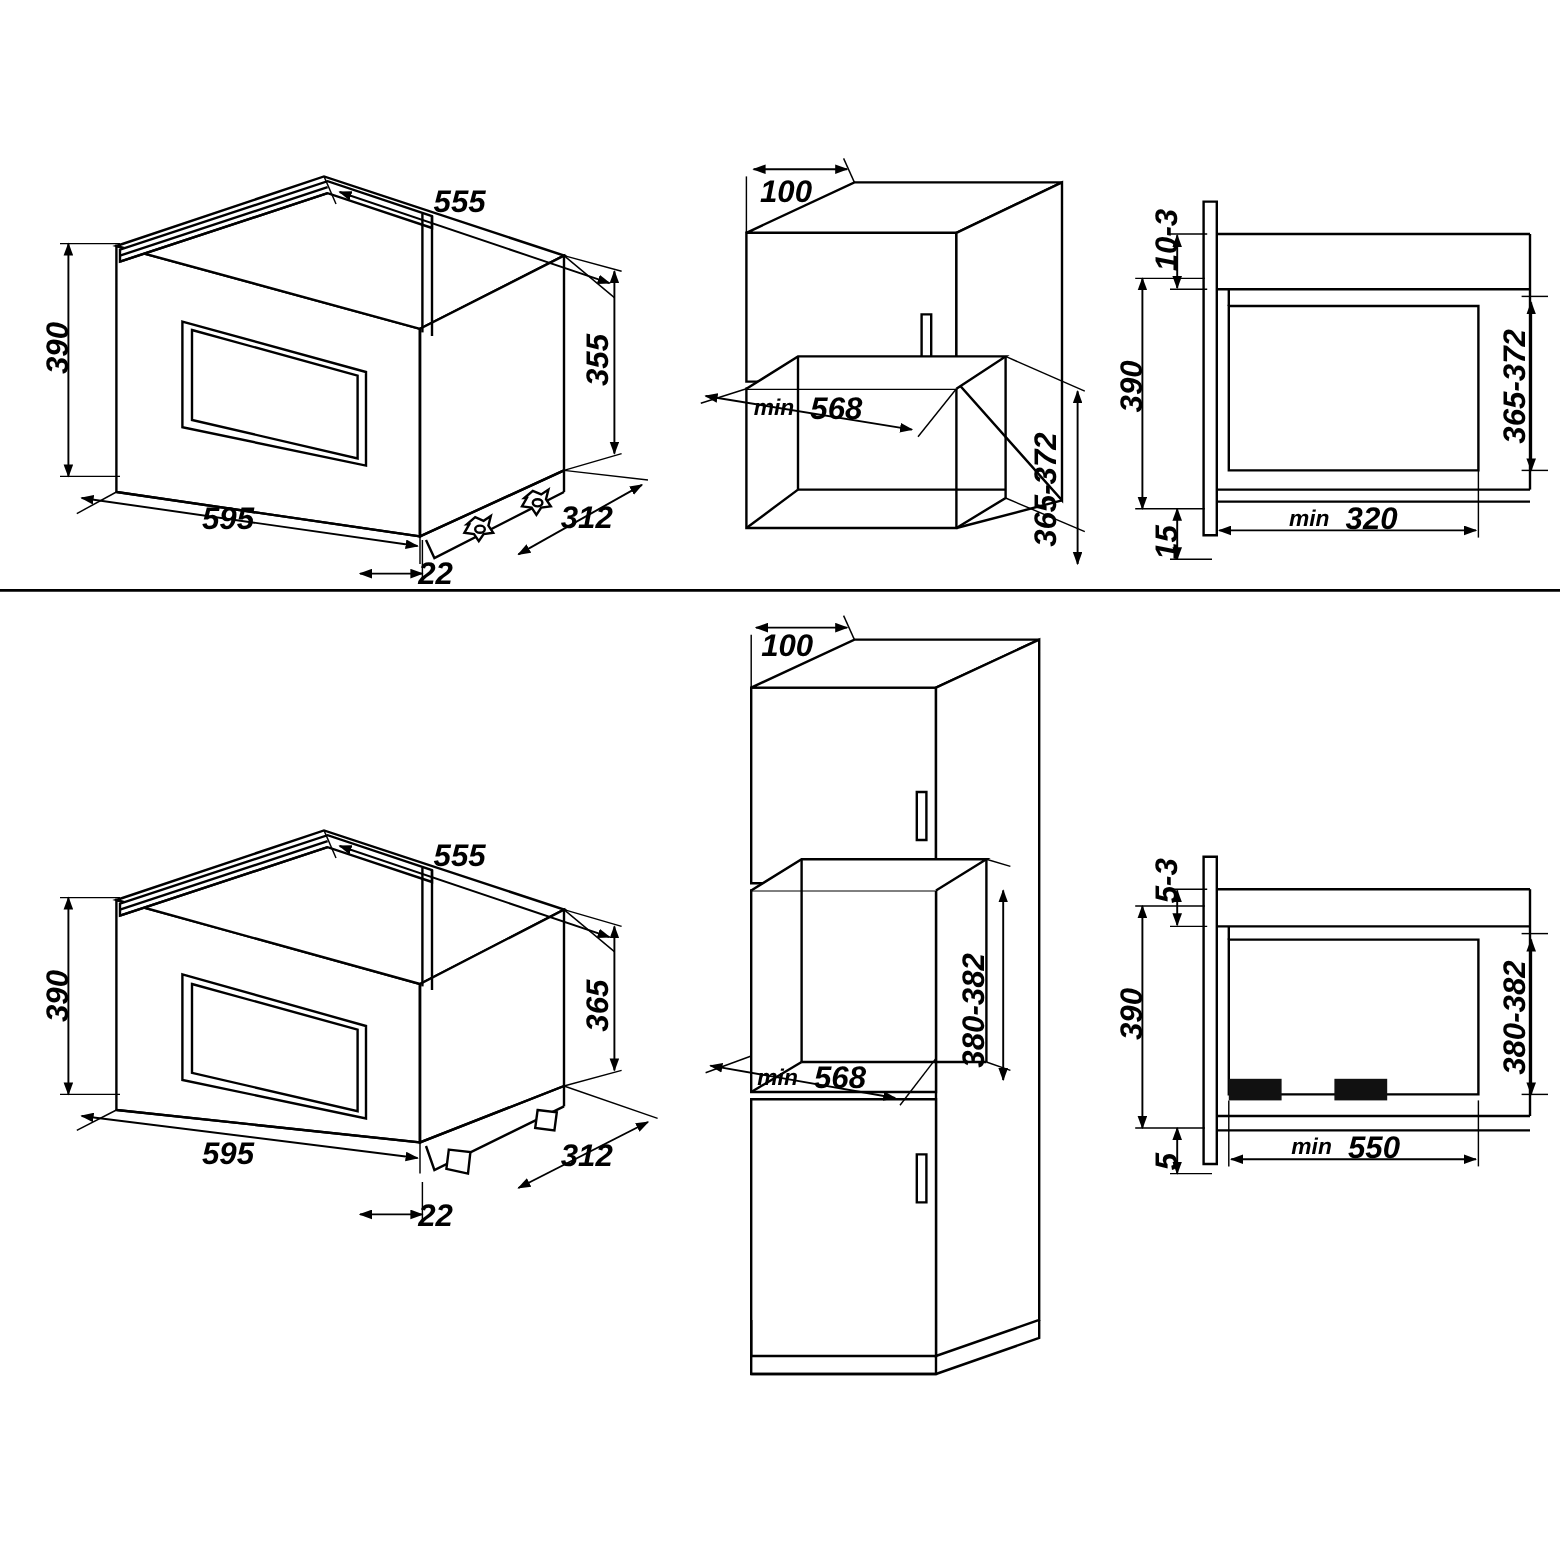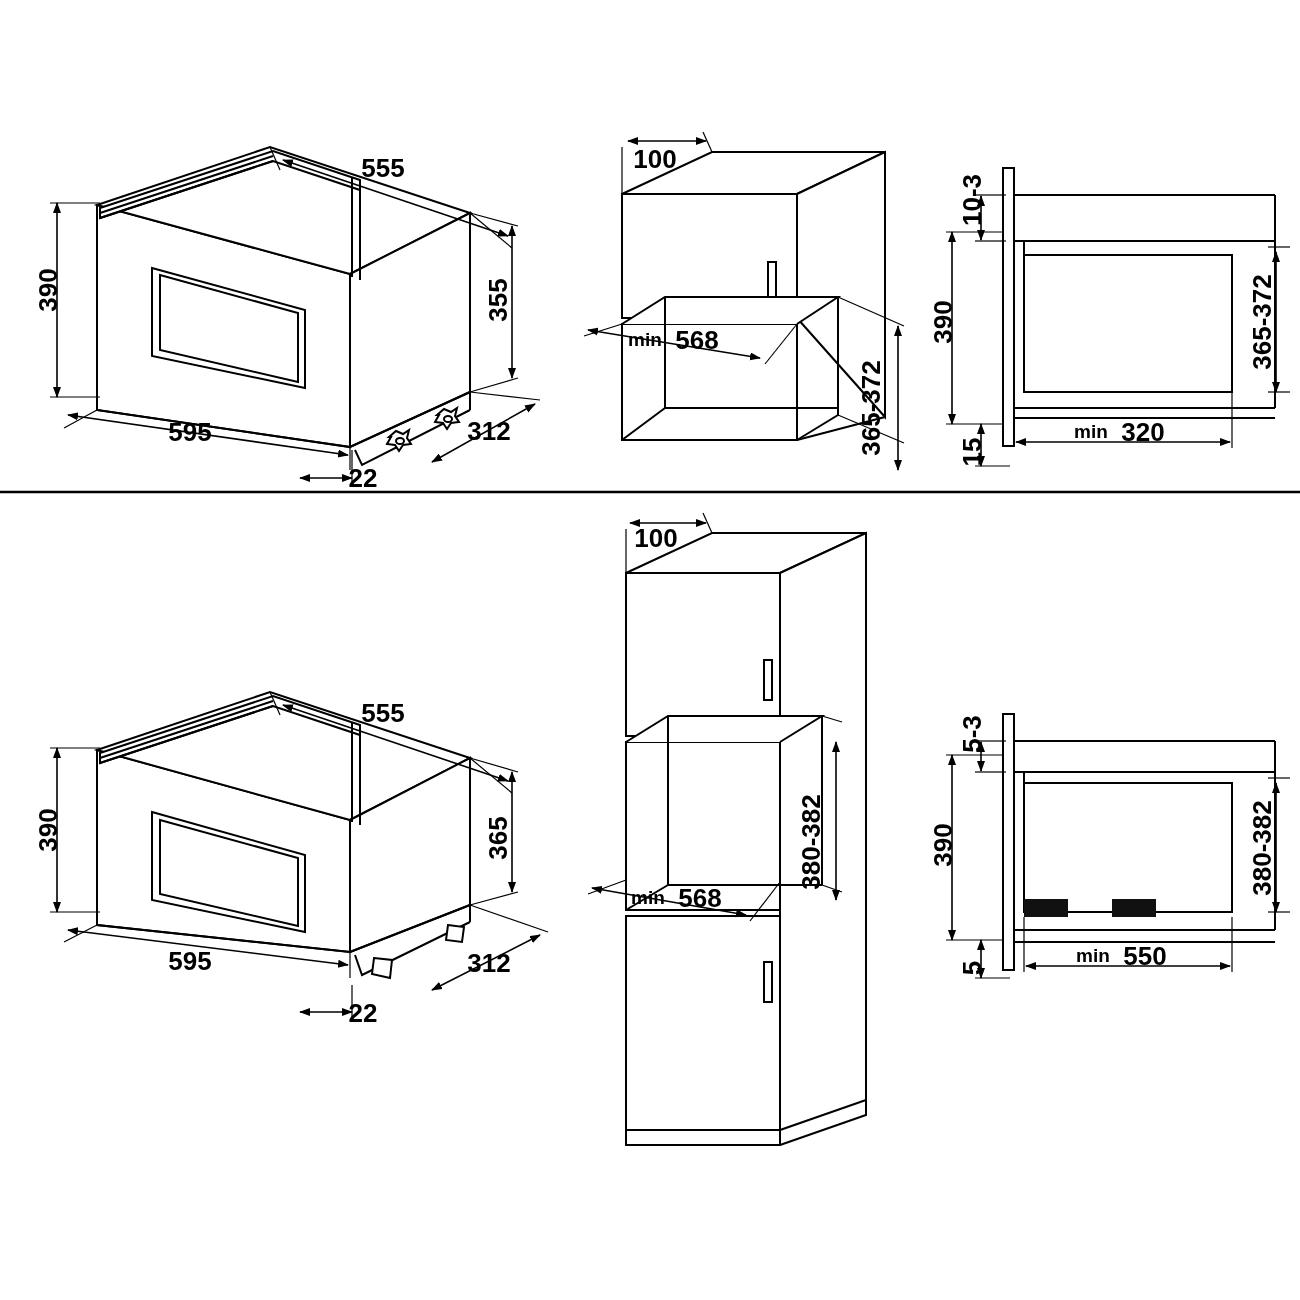--- a/index.html
+++ b/index.html
@@ -1,17 +1,17 @@
 <!DOCTYPE html>
 <html><head>
 <meta charset="utf-8">
 <style>
   html,body{margin:0;padding:0;background:#ffffff;}
   body{width:1300px;height:1300px;font-family:"Liberation Sans",sans-serif;overflow:hidden;}
-  #sheet{position:relative;width:1148px;height:1300px;}
+  #sheet{position:relative;width:1148px;height:1300px;font-style:italic;}
   svg{display:block;}
   .dimtext{font-family:"Liberation Sans",sans-serif;font-weight:bold;fill:#000;}
 </style>
 </head>
 <body>
 
 <div id="sheet">
 <svg width="1300" height="1300" viewBox="0 0 1300 1300">
   <defs>
     <marker id="ar" markerWidth="11" markerHeight="11" refX="10" refY="4" orient="auto" markerUnits="userSpaceOnUse">

